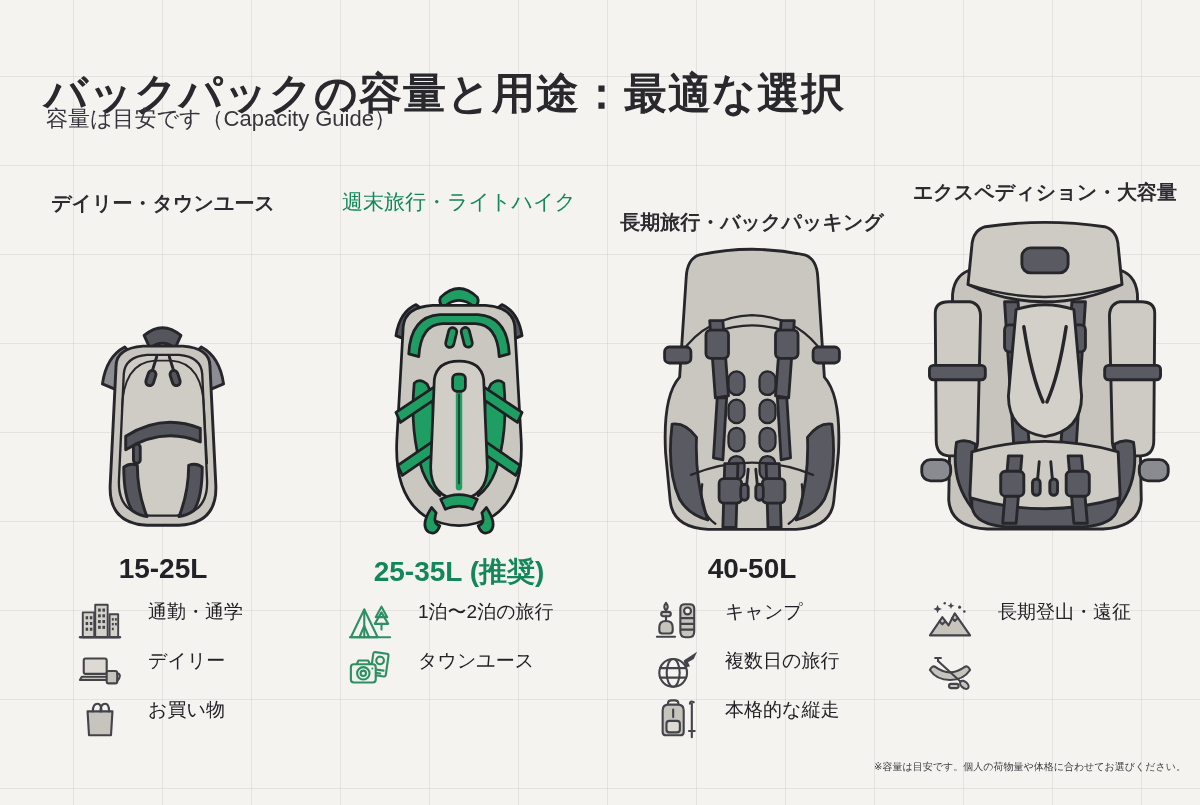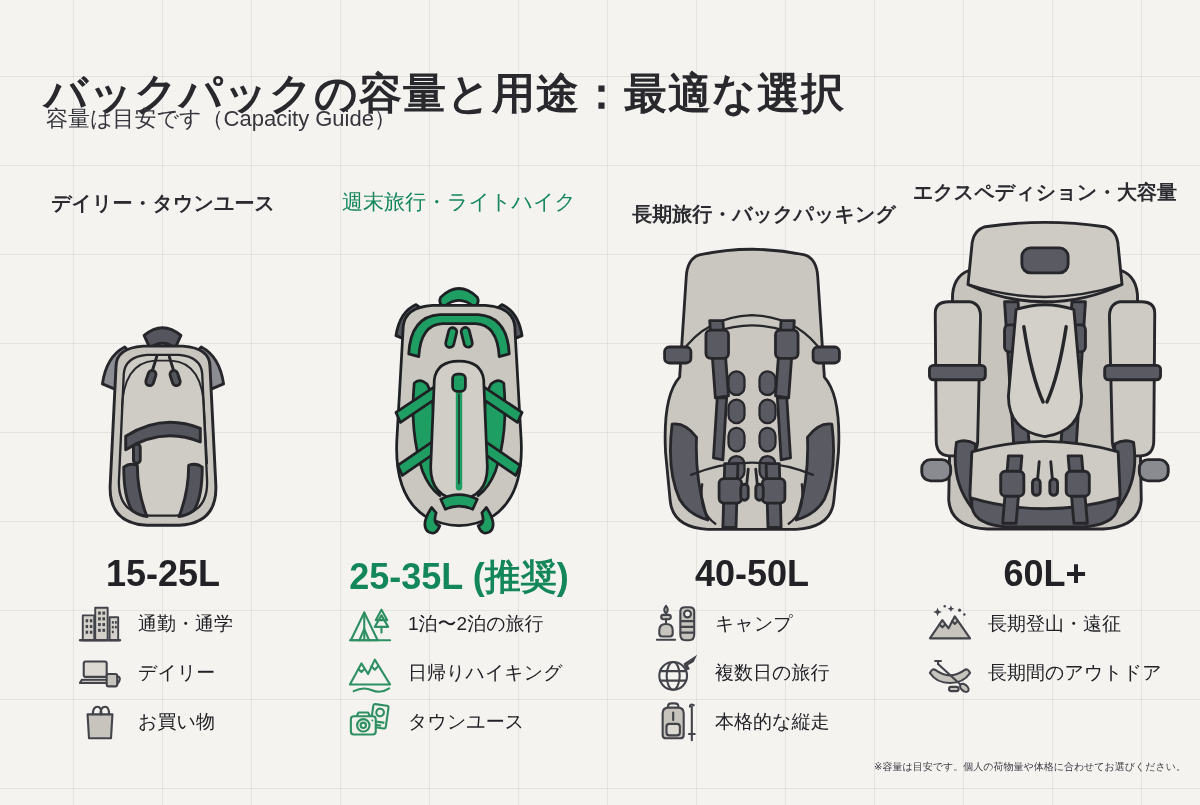--- a/index.html
+++ b/index.html
@@ -13,24 +13,24 @@
     background-position:-16px -13px;
     font-family:"Liberation Sans","DejaVu Sans",sans-serif;
     color:#26262b;
   }
   .title{position:absolute;left:44px;top:36px;font-size:43px;font-weight:600;letter-spacing:1px;color:#28282d;white-space:nowrap;}
   .subtitle{position:absolute;left:46px;top:104px;font-size:22px;font-weight:400;color:#35353b;white-space:nowrap;}
   .column{position:absolute;top:0;height:805px;width:266px;}
   .col-label{position:absolute;left:0;width:100%;margin:0;text-align:center;font-size:20px;font-weight:600;color:#2b2b30;white-space:nowrap;}
   .col-label.green{color:#14875a;font-size:21px;font-weight:400;}
   .bag{position:absolute;left:50%;transform:translateX(-50%);line-height:0;}
-  .capacity{position:absolute;top:553px;left:0;width:100%;text-align:center;font-size:36px;font-weight:600;color:#222226;white-space:nowrap;}
+  .capacity{position:absolute;top:553px;left:0;width:100%;text-align:center;font-size:28px;font-weight:600;color:#222226;white-space:nowrap;}
   .capacity.green{color:#14875a;font-weight:700;}
   .uses{position:absolute;top:599px;left:0;right:0;margin:0;padding:0;list-style:none;}
-  .use-item{display:flex;align-items:center;gap:16px;height:49px;}
+  .use-item{display:flex;align-items:flex-start;gap:26px;height:49px;}
   .use-icon{flex:0 0 44px;width:44px;height:44px;display:flex;align-items:center;justify-content:center;}
   .use-label{font-size:19px;color:#222226;white-space:nowrap;}
   .footnote{position:absolute;right:14px;top:760px;font-size:10px;color:#3b3b41;white-space:nowrap;}
 </style>
 </head>
 <body>
 
 <div class="canvas">
 
   <h1 class="title">バックパックの容量と用途：最適な選択</h1>
@@ -165,54 +165,41 @@
               <path d="M2 40 L44 40"></path>
             </g>
           </svg>
         </span>
         <span class="use-label">1泊〜2泊の旅行</span>
       </li>
       <li class="use-item">
         <span class="use-icon">
           <svg width="44" height="44" viewBox="0 0 46 46">
             <g stroke="#2e8f63" stroke-width="2.2" stroke-linejoin="round" stroke-linecap="round" fill="none">
-              <path d="M2 35 L14 13 L21 24 L28 9 L44 35 Z"></path>
-              <path d="M11 19 L14 22 L17 19"></path>
-              <path d="M24.5 16 L28 19.5 L31.5 16"></path>
-              <path d="M6 42 Q16 37 25 41 Q34 45 43 39"></path>
-            </g>
-          </svg>
-        </span>
-        <span class="use-label">日帰りハイキング</span>
-      </li>
-      <li class="use-item">
-        <span class="use-icon">
-          <svg width="44" height="44" viewBox="0 0 46 46">
-            <g stroke="#2e8f63" stroke-width="2.2" stroke-linejoin="round" stroke-linecap="round" fill="none">
               <g transform="rotate(8 33 17)">
                 <rect x="25" y="5" width="16" height="24" rx="2" fill="#f2f1ec"></rect>
                 <circle cx="33" cy="13" r="4"></circle>
                 <path d="M28 23 L38 23"></path>
                 <path d="M28 26.5 L35 26.5"></path>
               </g>
               <path d="M9 17 L11 13 L21 13 L23 17" fill="#f2f1ec"></path>
               <rect x="3" y="17" width="26" height="19" rx="3" fill="#f2f1ec"></rect>
               <circle cx="16" cy="26.5" r="6.5"></circle>
               <circle cx="16" cy="26.5" r="2.8"></circle>
               <circle cx="25.5" cy="21.5" r="1" fill="#2e8f63" stroke="none"></circle>
             </g>
           </svg>
         </span>
         <span class="use-label">タウンユース</span>
       </li>
     </ul>
   </section>
 
   <section class="column" style="left:619px;">
-    <h2 class="col-label" style="top:201px;margin-left:12px;">長期旅行・バックパッキング</h2>
+    <h2 class="col-label" style="top:209px;">長期旅行・バックパッキング</h2>
     <div class="bag" style="top:238px;">
       <svg width="190" height="297" viewBox="0 0 202 316">
         <g stroke="#26262b" stroke-width="3" stroke-linejoin="round" stroke-linecap="round">
           <path d="M45 18 Q101 6 157 18 Q170 22 171 42 L178 148 Q196 168 193 228 L188 280 Q185 308 148 310 L54 310 Q17 308 14 280 L9 228 Q6 168 24 148 L31 42 Q32 22 45 18 Z" fill="#c9c7bf"></path>
           <path d="M26 122 Q52 84 101 82 Q150 84 176 122" fill="none" stroke-width="2.4"></path>
           <path d="M62 100 Q101 86 140 100" fill="none" stroke-width="2.4"></path>
           <path d="M56 88 L70 88 L76 168 L62 170 Z" fill="#5a5a63"></path>
           <path d="M146 88 L132 88 L126 168 L140 170 Z" fill="#5a5a63"></path>
           <rect x="52" y="98" width="24" height="30" rx="5" fill="#5a5a63"></rect>
           <rect x="126" y="98" width="24" height="30" rx="5" fill="#5a5a63"></rect>
@@ -323,21 +310,20 @@
           <path d="M96 252 L110 252 L104 322 L90 322 Z" fill="#5a5a63"></path>
           <path d="M172 252 L158 252 L164 322 L178 322 Z" fill="#5a5a63"></path>
           <rect x="88" y="268" width="24" height="26" rx="5" fill="#5a5a63"></rect>
           <rect x="156" y="268" width="24" height="26" rx="5" fill="#5a5a63"></rect>
           <path d="M128 258 L126 280 M140 258 L142 280" fill="none"></path>
           <rect x="121" y="276" width="8" height="17" rx="4" fill="#5a5a63"></rect>
           <rect x="139" y="276" width="8" height="17" rx="4" fill="#5a5a63"></rect>
         </g>
       </svg>
     </div>
-    <div class="capacity">60L+</div>
     <ul class="uses" style="padding-left:16px;">
       <li class="use-item">
         <span class="use-icon">
           <svg width="44" height="44" viewBox="0 0 46 46">
             <g stroke="#43434a" stroke-width="2.2" stroke-linejoin="round" stroke-linecap="round">
               <path d="M2 38 L15 19 L21.5 27.5 L28 15 L44 38 Z" fill="#c6c4bc"></path>
               <path d="M12 23.5 L15 26.5 L18 23.5" fill="none"></path>
               <path d="M25 20 L28 23 L31 20" fill="none"></path>
             </g>
             <g fill="#43434a">
@@ -356,19 +342,18 @@
           <svg width="44" height="44" viewBox="0 0 46 46">
             <g stroke="#43434a" stroke-width="2.2" stroke-linejoin="round" stroke-linecap="round">
               <path d="M2 23 Q4.5 17.5 8 20 Q15.5 25.5 23 25.5 Q30.5 25.5 38 20 Q41.5 17.5 44 23 Q37 33.5 23 33.5 Q9 33.5 2 23 Z" fill="#c6c4bc"></path>
               <path d="M10.5 13.5 L35 36" fill="none"></path>
               <path d="M7.5 10.5 L13.5 10.5 M10.5 10.5 L10.5 13.5" fill="none"></path>
               <ellipse cx="38" cy="38.5" rx="3.2" ry="5.2" transform="rotate(-48 38 38.5)" fill="#c6c4bc"></ellipse>
               <rect x="22" y="37.5" width="10" height="4.5" rx="2.2" fill="#c6c4bc"></rect>
             </g>
           </svg>
         </span>
-        <span class="use-label">長期間のアウトドア</span>
       </li>
     </ul>
   </section>
 
   <div class="footnote">※容量は目安です。個人の荷物量や体格に合わせてお選びください。</div>
 </div>
 
 </body></html>

